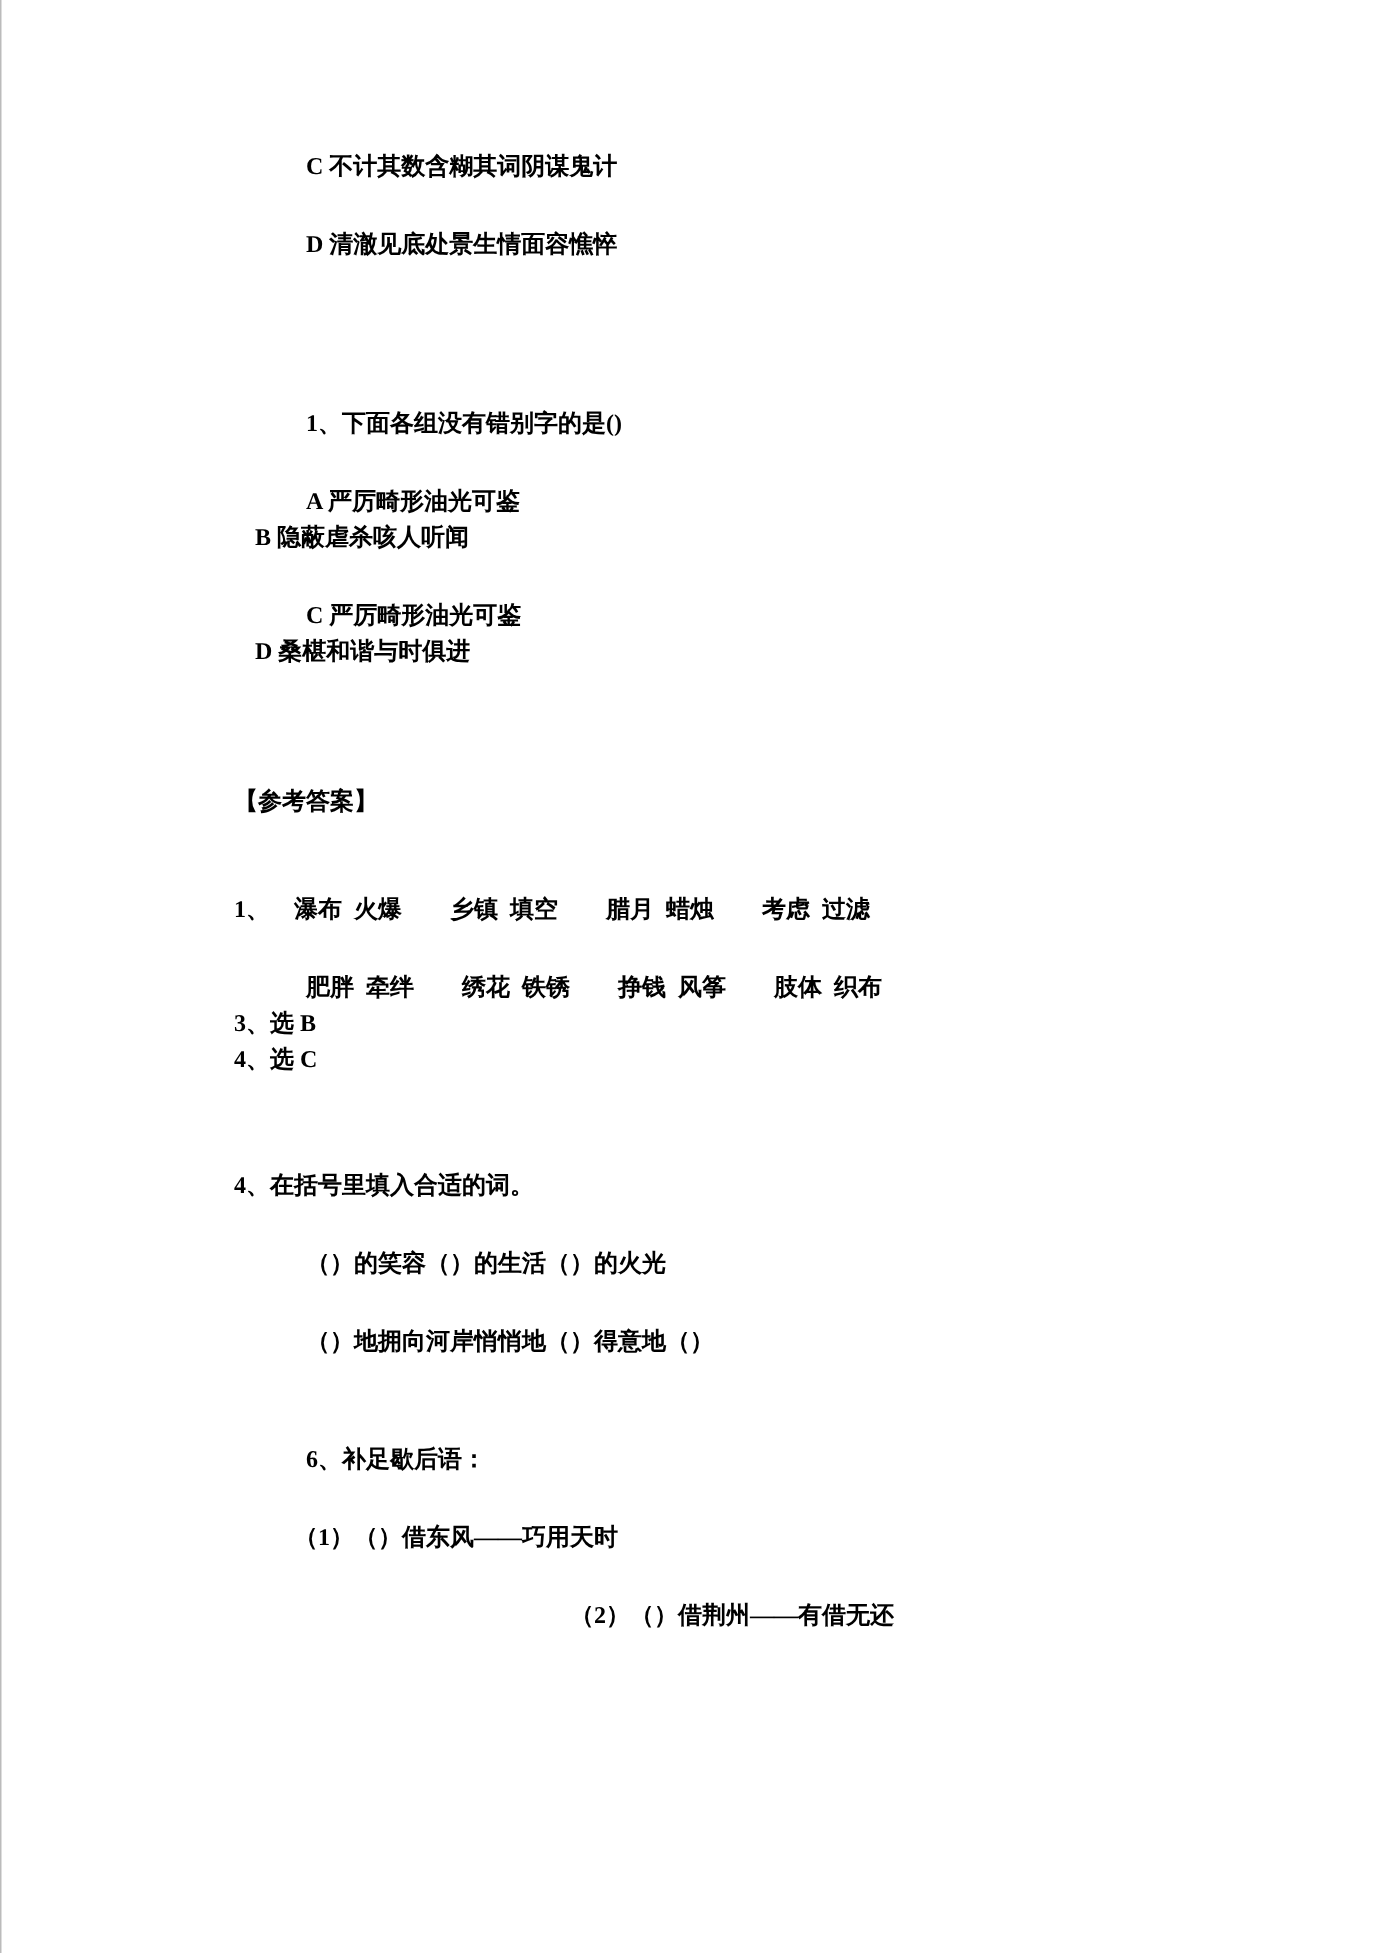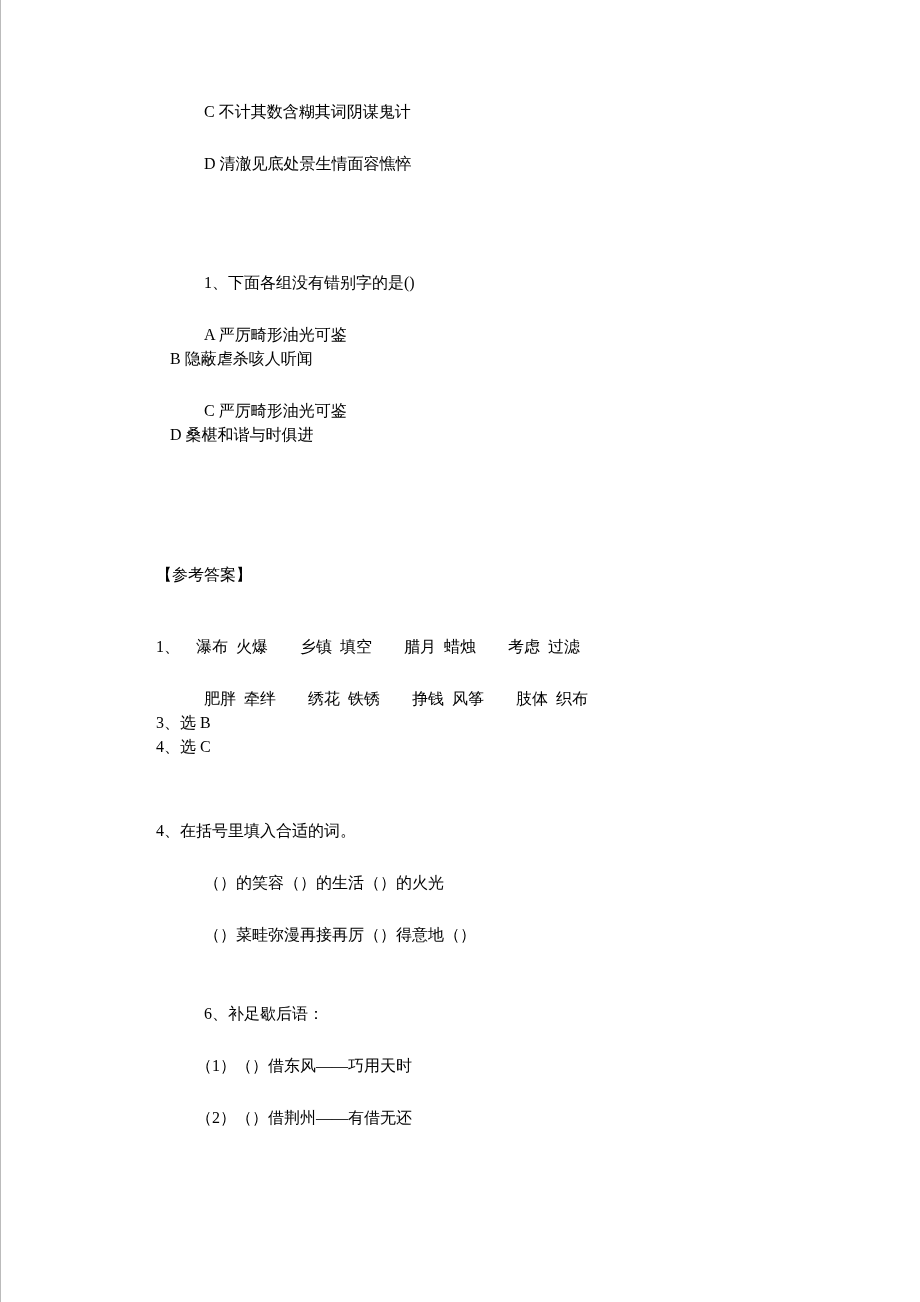--- a/index.html
+++ b/index.html
@@ -18,26 +18,27 @@
       padding: 100px 140px 80px 155px;
       border-left: 1px solid #bbb;
       min-height: 1302px;
       margin-left: 0;
     }
     .content-line {
       font-size: 16px;
       line-height: 1.5;
       color: #000;
       margin-bottom: 8px;
+      font-weight: bold;
     }
     .para-gap-large {
       margin-bottom: 95px;
     }
     .para-gap-medium {
-      margin-bottom: 116px;
+      margin-bottom: 76px;
     }
     .para-gap-small {
       margin-bottom: 28px;
     }
     .para-gap-mid {
       margin-bottom: 48px;
     }
     .indent-1 {
       padding-left: 48px;
     }
@@ -72,21 +73,21 @@
 
   <div class="content-line indent-1 tight spaced-words">肥胖 牵绊  绣花 铁锈  挣钱 风筝  肢体 织布</div>
   <div class="content-line indent-0 tight">3、选 B</div>
   <div class="content-line indent-0" style="margin-bottom:60px;">4、选 C</div>
 
 
   <div class="content-line indent-0 para-gap-small">4、在括号里填入合适的词。</div>
 
   <div class="content-line indent-1 para-gap-small">（）的笑容（）的生活（）的火光</div>
 
-  <div class="content-line indent-1" style="margin-bottom:55px;">（）菜畦弥漫再接再厉（）得意地（）</div>
+  <div class="content-line indent-1" style="margin-bottom:55px;">（）地拥向河岸悄悄地（）得意地（）</div>
 
   <div class="content-line indent-1 para-gap-small">6、补足歇后语：</div>
 
   <div class="content-line para-gap-small" style="padding-left:40px;">（1）（）借东风——巧用天时</div>
 
-  <div class="content-line" style="padding-left:40px;">（2）（）借荆州——有借无还</div>
+  <div class="content-line" style="padding-left:40px;text-align:center;">（2）（）借荆州——有借无还</div>
 
 </div>
 
 </body></html>

